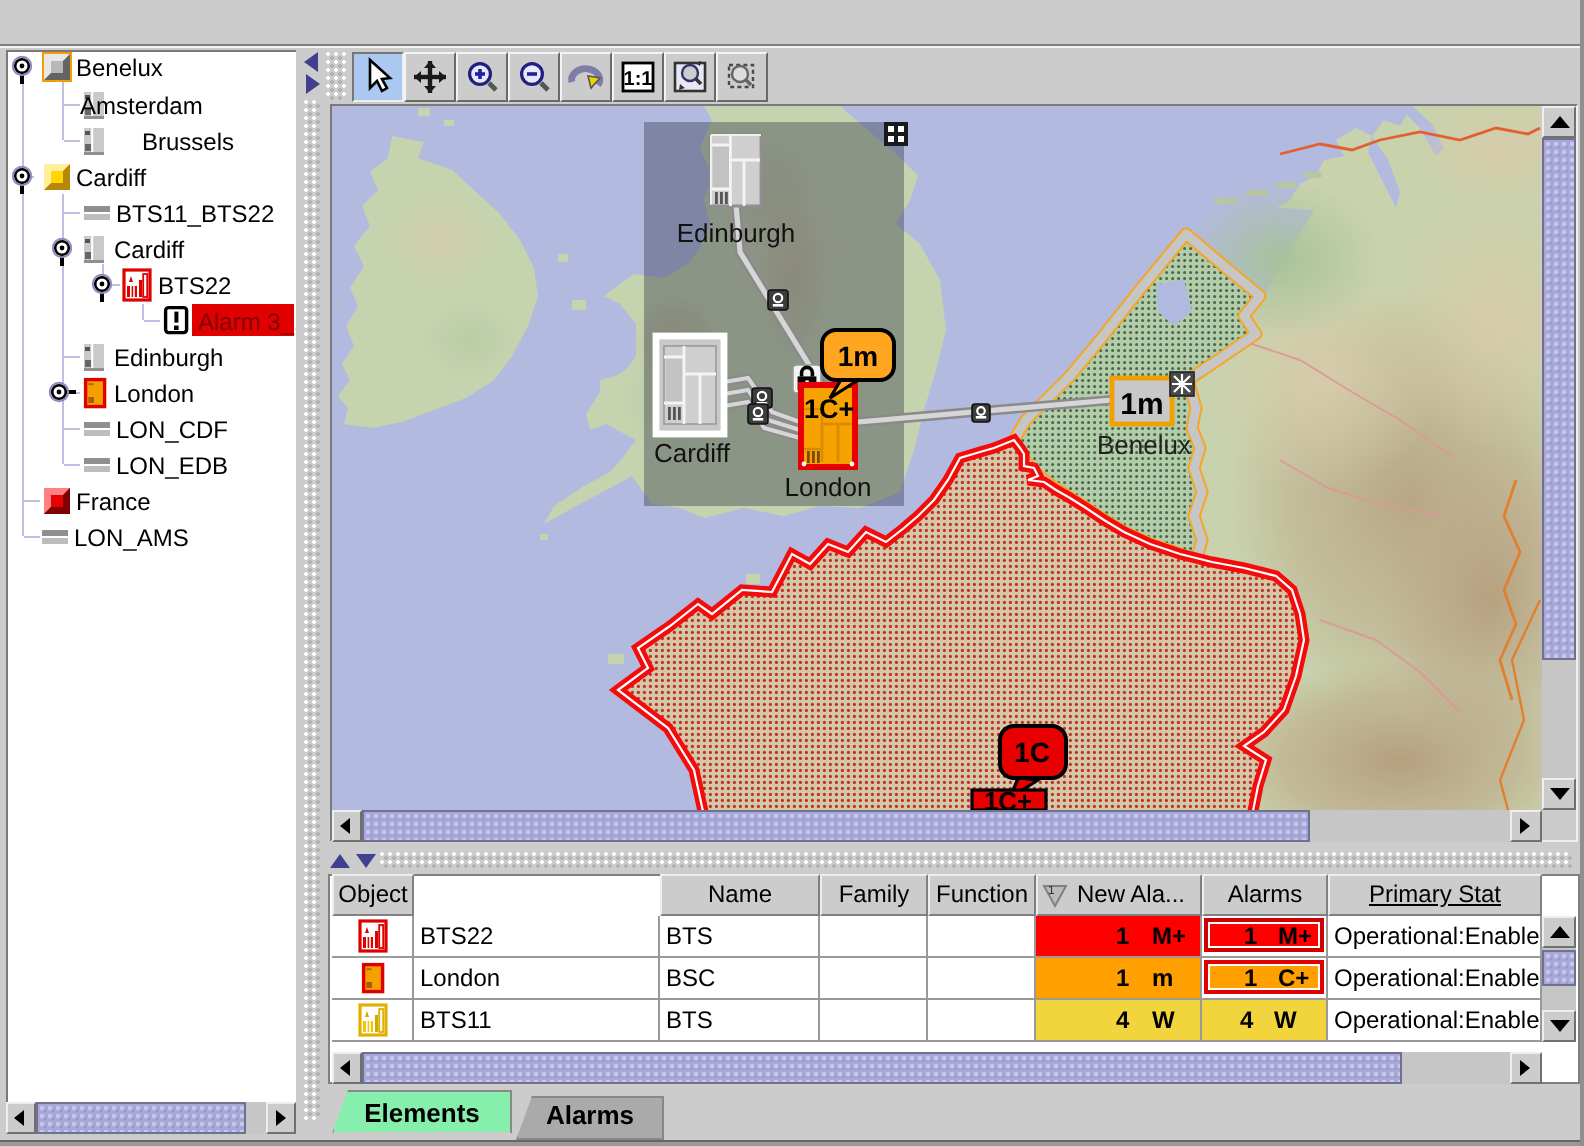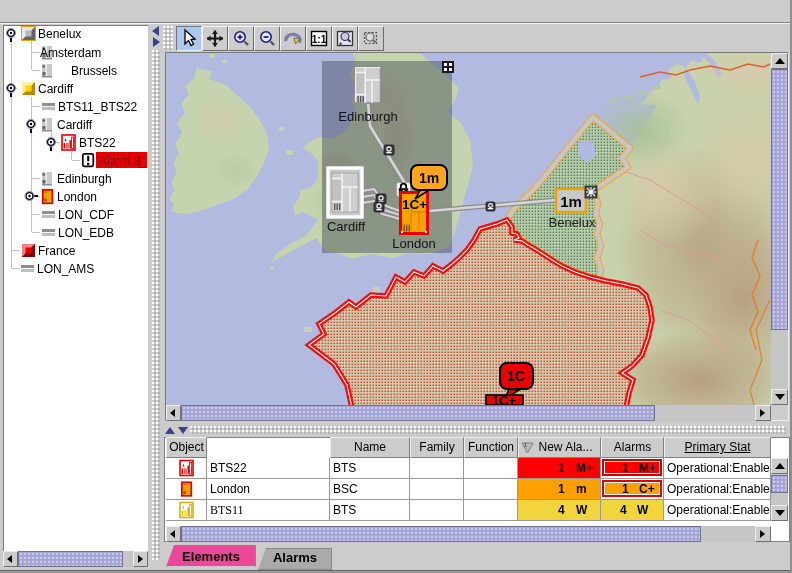--- a/index.html
+++ b/index.html
@@ -539,21 +539,21 @@
       </div>
     <div class="td" style="left:437px;top:42px;width:63px;">
         <div style="position:absolute;left:1px;top:1px;right:1px;bottom:2px;background:#ff9f00;border:2px solid #e00000;box-shadow:inset 0 0 0 1px #ffffff;font-weight:bold;line-height:15px;">
           <span style="position:absolute;left:18px;">1</span>
           <span style="position:absolute;left:35px;">C+</span>
         </div>
       </div>
     <div class="td" style="left:500px;top:42px;width:107px;padding-left:3px;">Operational:Enable</div>
 
     <div class="td" style="left:2px;top:63px;width:41px;"></div>
-    <div class="td" style="left:43px;top:63px;width:123px;padding-left:3px;font-family:Liberation Serif, serif;">BTS11</div>
+    <div class="td" style="left:43px;top:63px;width:123px;padding-left:3px;">BTS11</div>
     <div class="td" style="left:166px;top:63px;width:80px;padding-left:3px;">BTS</div>
     <div class="td" style="left:246px;top:63px;width:54px;"></div>
     <div class="td" style="left:300px;top:63px;width:54px;"></div>
     <div class="td" style="left:354px;top:63px;width:83px;background:#f2d53c;font-weight:bold;">
         <span style="position:absolute;left:40px;">4</span>
         <span style="position:absolute;left:58px;">W</span>
       </div>
     <div class="td" style="left:437px;top:63px;width:63px;background:#f2d53c;font-weight:bold;">
         <span style="position:absolute;left:19px;">4</span>
         <span style="position:absolute;left:36px;">W</span>
@@ -600,19 +600,19 @@
     <div style="position:absolute;left:2px;top:89px;width:605px;height:16px;background:#c6c6c6;">
       <div class="sbtn" style="left:0;top:0;width:15px;height:16px;"></div>
       <div class="arr" style="left:4px;top:4px;border-top:4px solid transparent;border-bottom:4px solid transparent;border-right:5px solid #000;"></div>
       <div class="thumb" style="left:15px;top:0;width:520px;height:16px;"></div>
       <div class="sbtn" style="left:589px;top:0;width:16px;height:16px;"></div>
       <div class="arr" style="left:594px;top:4px;border-top:4px solid transparent;border-bottom:4px solid transparent;border-left:5px solid #000;"></div>
     </div>
   </div>
 
   <div class="abs" id="tabs">
-    <div class="tab" style="left:4px;top:3px;width:90px;background:#ec4899;border-bottom-color:#ccc;clip-path:polygon(0 100%,8px 0,100% 0,100% 100%);line-height:21px;">Elements</div>
+    <div class="tab" style="left:4px;top:3px;width:90px;background:#86efac;border-bottom-color:#ccc;clip-path:polygon(0 100%,8px 0,100% 0,100% 100%);line-height:21px;">Elements</div>
     <div class="tab" style="left:96px;top:6px;width:74px;background:#aaa;clip-path:polygon(0 100%,8px 0,100% 0,100% 100%);line-height:17px;">Alarms</div>
   </div>
 
   <div class="abs" id="botline"></div>
   <div class="abs" style="left:790px;top:0;width:2px;height:573px;background:#8f8f8f;"></div>
 </div>
 
 </body></html>

